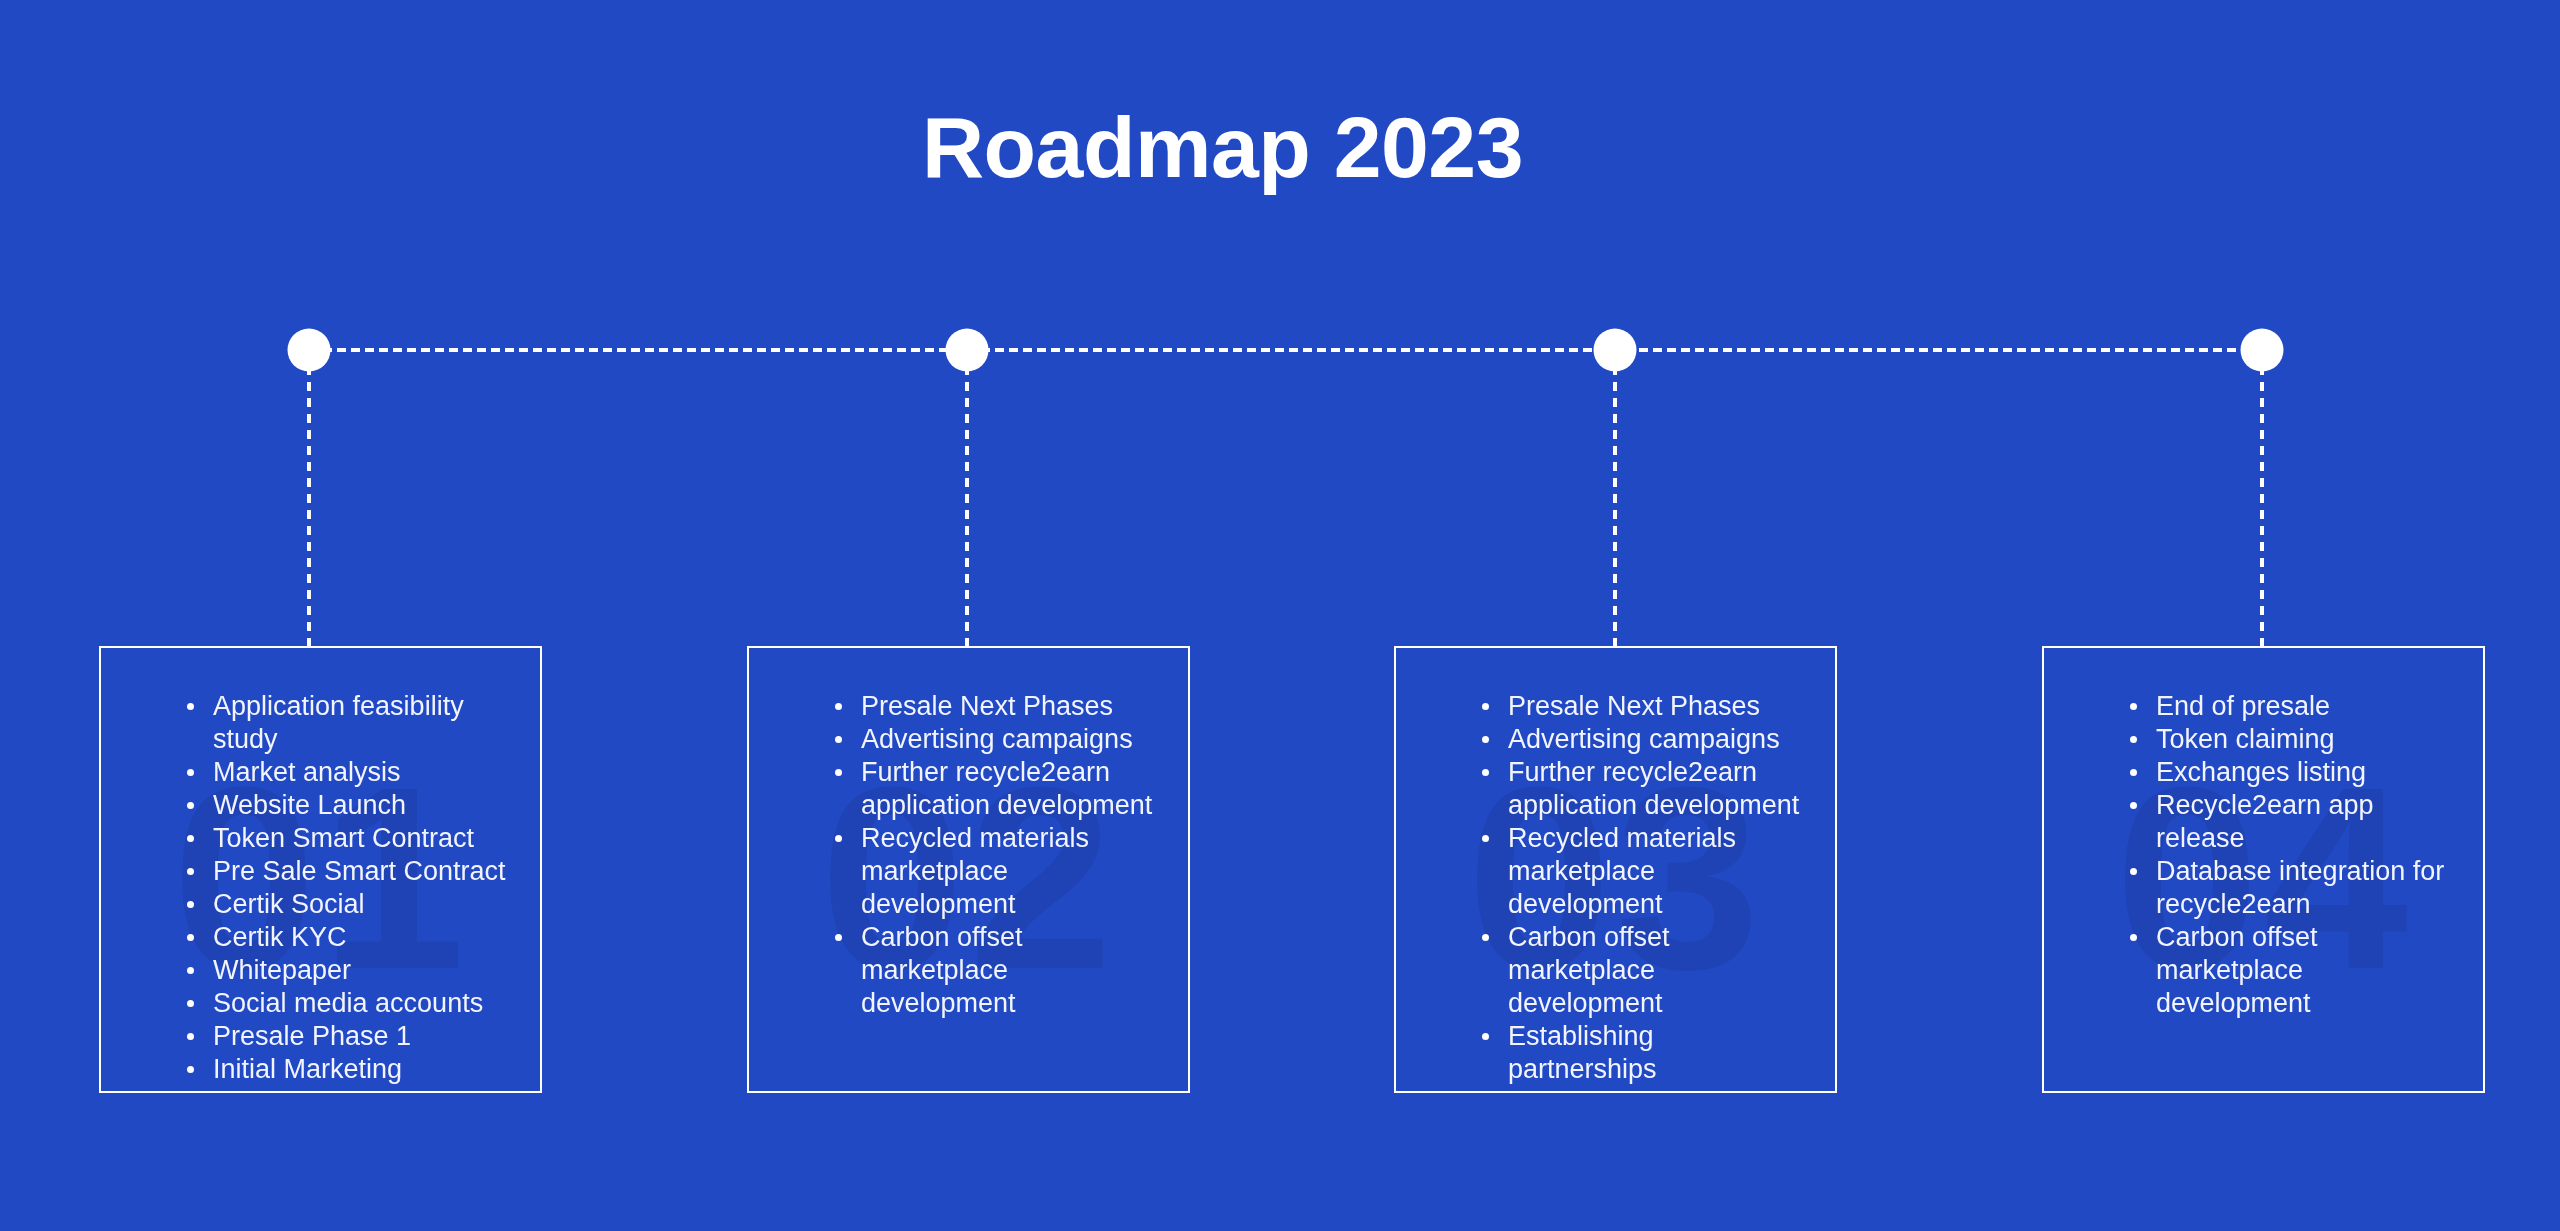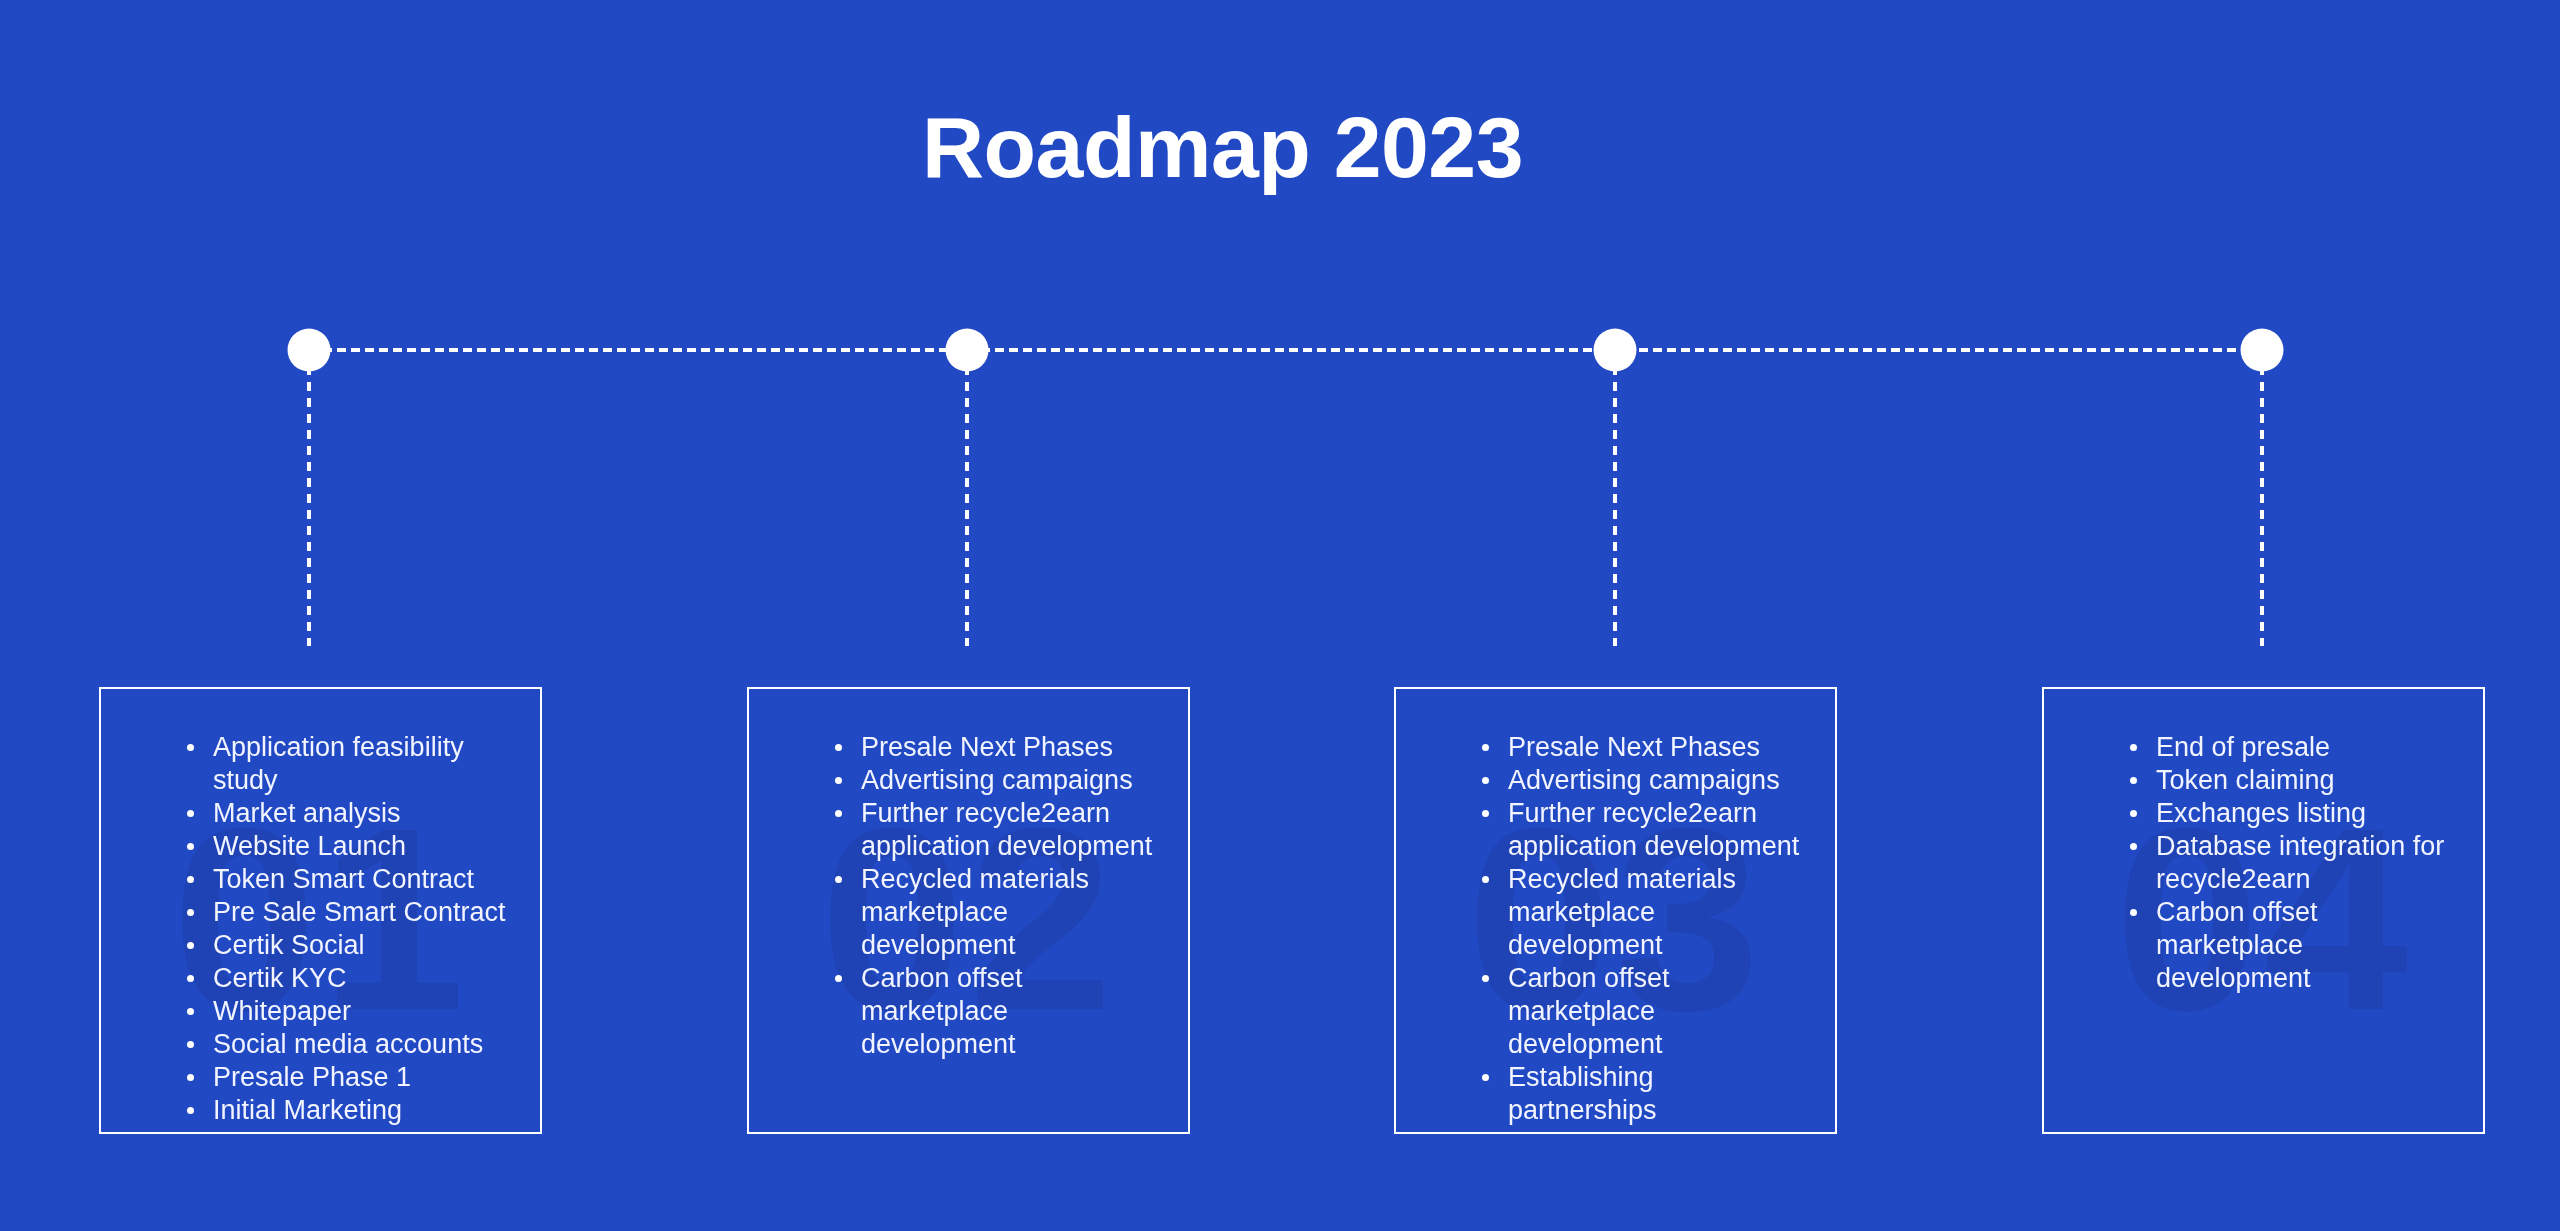--- a/index.html
+++ b/index.html
@@ -62,21 +62,20 @@
   }
 
   
   .card {
     position: absolute;
     top: 646px;
     height: 447px;
     border: 2px solid #ffffff;
     box-sizing: border-box;
     overflow: hidden;
-    margin-top: 41px;
   }
 
   .card-watermark {
     position: absolute;
     left: 50%;
     top: 52%;
     transform: translate(-50%, -50%);
     font-size: 260px;
     font-weight: 700;
     color: #1e3fa8;
@@ -177,19 +176,20 @@
       <li>Establishing partnerships</li>
     </ul>
   </div>
 
   <div class="card" style="left:2042px; width:443px;">
     <div class="card-watermark">04</div>
     <ul class="card-list">
       <li>End of presale</li>
       <li>Token claiming</li>
       <li>Exchanges listing</li>
+      <li>Recycle2earn app release</li>
       <li>Database integration for recycle2earn</li>
       <li>Carbon offset marketplace development</li>
 
     </ul>
   </div>
 
 </div>
 
 </body></html>

